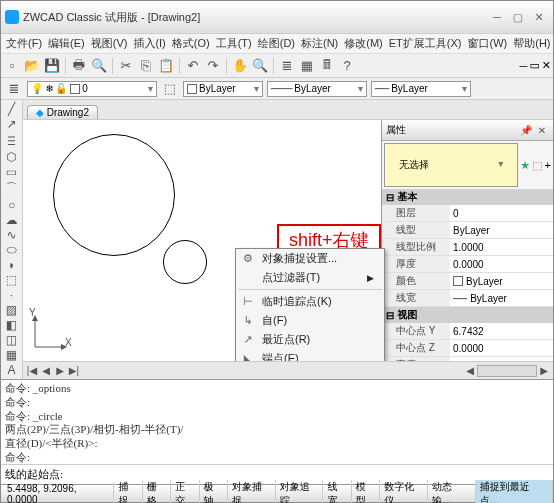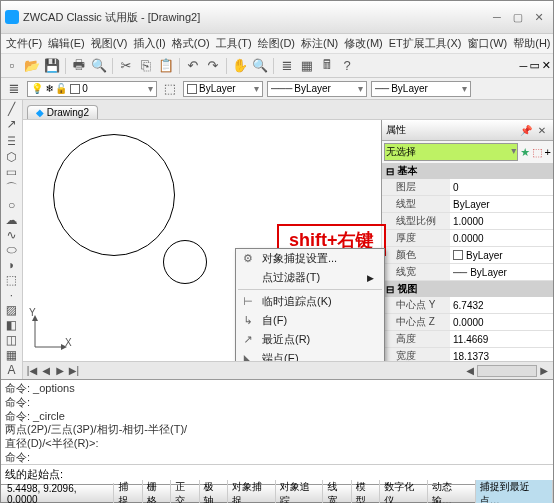--- a/index.html
+++ b/index.html
@@ -24,42 +24,42 @@
 .tabstrip{height:20px;background:#e8e8e8;display:flex;align-items:flex-end;padding:0 4px;border-bottom:1px solid #ccc}
 .tab{background:linear-gradient(#fff,#e0e0e0);border:1px solid #aaa;border-bottom:none;border-radius:4px 4px 0 0;padding:1px 8px;font-size:10px;display:flex;align-items:center;gap:3px}
 .canvas-area{flex:1;display:flex;min-height:0;position:relative}
 .canvas{flex:1;background:#fff;position:relative;overflow:hidden}
 .rtool{width:22px;background:#f0f0f0;border-left:1px solid #ccc;display:flex;flex-direction:column;align-items:center;gap:1px;padding:2px 0}
 .splitpanel{position:absolute;right:0;top:0;bottom:0;width:172px;background:#f5f5f5;border-left:1px solid #999;display:flex;flex-direction:column}
 .phead{height:21px;background:linear-gradient(#fff,#ddd);border-bottom:1px solid #aaa;display:flex;align-items:center;padding:0 4px;font-size:10px;justify-content:space-between}
 .phead .ibtns{display:flex;gap:1px}
 .phead .ib{width:14px;height:14px;display:flex;align-items:center;justify-content:center;font-size:10px;color:#555}
 .selrow{display:flex;align-items:center;padding:2px;gap:2px}
-.selrow select,.seldd{flex:1;font-size:10px;background:#bef264;border:1px solid #999;padding:1px}
+.selrow select,.seldd{flex:1;font-size:10px;background:#fef9c3;border:1px solid #999;padding:14px}
 .pgrid{flex:1;overflow:auto;font-size:10px}
 .pgroup{background:#d0d0d0;padding:1px 4px;display:flex;align-items:center;gap:3px;font-weight:bold}
 .prow{display:flex;border-bottom:1px solid #e0e0e0}
 .plabel{width:68px;padding:1px 3px 1px 14px;color:#444;background:#eee}
 .pval{flex:1;padding:1px 3px;background:#fff;display:flex;align-items:center;gap:3px}
 .bottomtabs{height:18px;background:#e8e8e8;border-top:1px solid #ccc;display:flex;align-items:center;font-size:10px;padding:0 2px;gap:0}
 .btab{padding:1px 6px;border-right:1px solid #ccc}
 .btab.active{background:#fff}
 .nav{width:14px;text-align:center;color:#555}
-.cmdarea{height:105px;background:#fff;border-top:1px solid #999;display:flex;flex-direction:column;font-family:Liberation Sans, sans-serif;font-size:11px}
+.cmdarea{height:105px;background:#fff;border-top:1px solid #999;display:flex;flex-direction:column;font-family:Liberation Serif, serif;font-size:11px}
 .cmdlog{flex:1;overflow:auto;padding:2px 4px;line-height:1.25;color:#333}
 .cmdline{border-top:1px solid #ccc;padding:2px 4px;display:flex;align-items:center}
 .statusbar{height:18px;background:linear-gradient(#fff,#ddd);border-top:1px solid #999;display:flex;align-items:center;font-size:10px}
 .coords{padding:0 6px;border-right:1px solid #ccc}
 .sbtn{padding:0 4px;border-right:1px solid #ccc}
 .ctxmenu{position:absolute;left:212px;top:128px;width:150px;background:#f5f5f5;border:1px solid #888;box-shadow:2px 2px 4px rgba(0,0,0,.3);z-index:100}
 .mi{display:flex;align-items:center;padding:2px 10px 2px 26px;position:relative;color:#222}
 .mi .mic{position:absolute;left:4px;width:16px;text-align:center;color:#666;font-size:11px}
 .msep{height:1px;background:#ccc;margin:2px 2px}
 .mi .arw{margin-left:auto;font-size:9px}
-.shiftlbl{position:absolute;left:254px;top:104px;border:2px solid #d00;color:#d00;font-size:18px;font-weight:bold;padding:2px 10px;background:rgba(255,255,255,.7);z-index:99}
+.shiftlbl{position:absolute;left:254px;top:104px;border:2px solid #d00;color:#d00;font-size:18px;font-weight:normal;padding:2px 10px;background:rgba(255,255,255,.7);z-index:99}
 .ucs{position:absolute;left:6px;bottom:6px;font-size:10px;color:#555}
 .circle{position:absolute;border:1px solid #000;border-radius:50%}
 .arr{color:#777}
 </style>
 </head>
 <body>
 
 <div class="window">
   <div class="titlebar">
     <div class="logo"></div>

